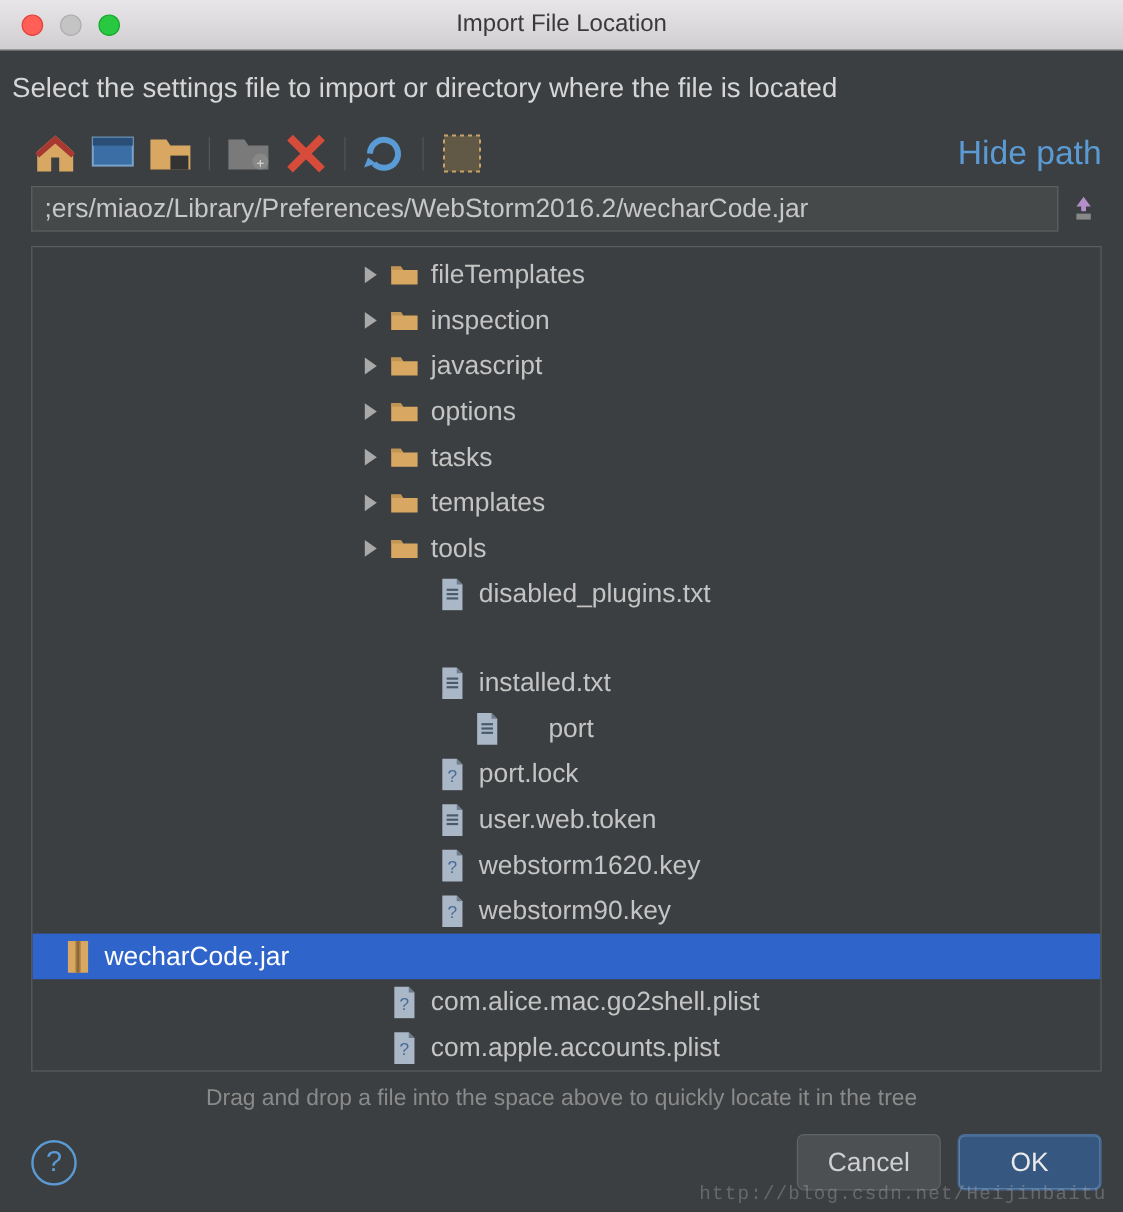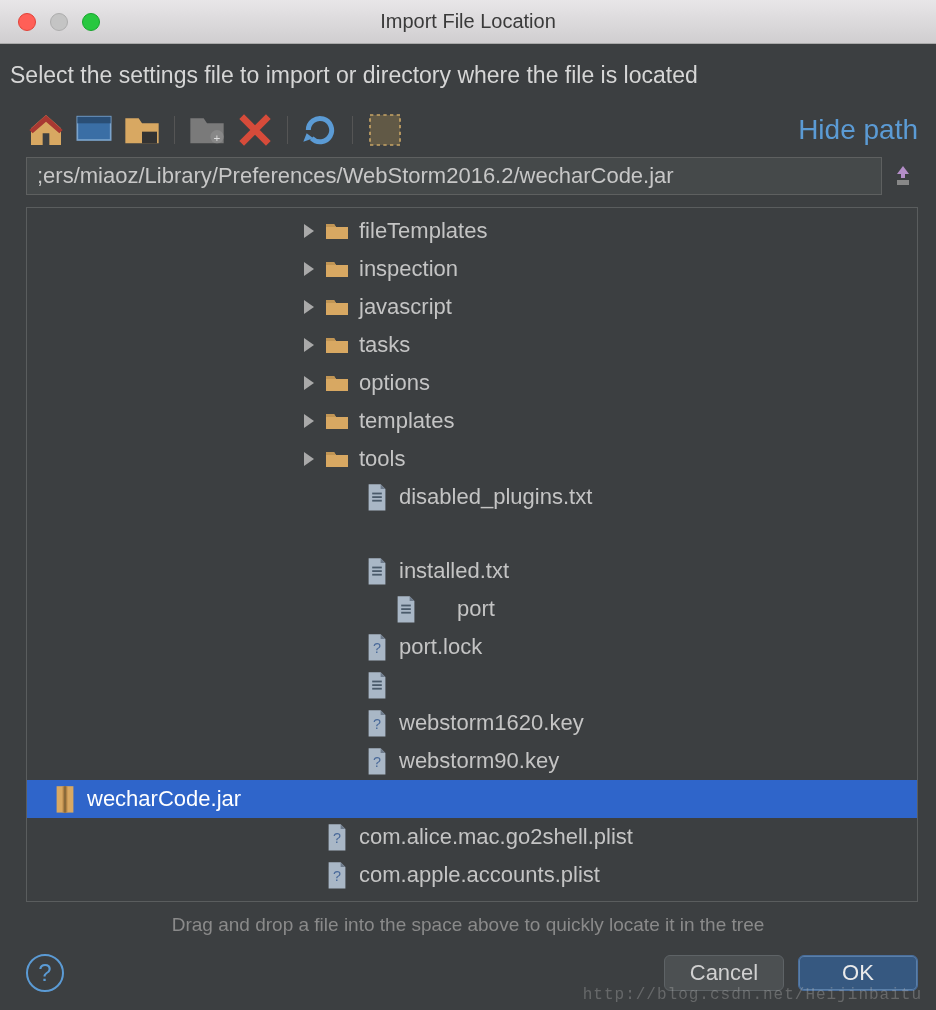--- a/index.html
+++ b/index.html
@@ -72,21 +72,21 @@
   display: flex; align-items: center; padding: 10px 18px 18px 26px;
   background: #3c3f41;
 }
 .help-btn {
   width: 38px; height: 38px; border-radius: 50%; border: 2px solid #5b9bd5;
   color: #5b9bd5; font-size: 24px; display: flex; align-items: center; justify-content: center;
   cursor: pointer;
 }
 .footer .spacer { flex: 1; }
 .btn {
-  min-width: 120px; height: 36px; background: #4c5052; border: 1px solid #5e6366;
+  min-width: 120px; height: 47px; background: #4c5052; border: 1px solid #5e6366;
   color: #d0d0d0; font-size: 22px; border-radius: 6px; margin-left: 14px; cursor: pointer;
 }
 .btn.primary { background: #365880; border: 1px solid #4a6e9b; color: #eaeaea; box-shadow: 0 0 0 1px #5a7fa8 inset;}
 .watermark {
   position: absolute; right: 14px; bottom: 6px; color: rgba(180,180,180,0.35);
   font-size: 16px; letter-spacing: 1px; font-family: "Courier New", monospace; margin-left: 12px;
 }
 </style>
 </head>
 <body>
@@ -205,33 +205,33 @@
           <div class="tree-row" style="padding-left: 272px;">
             <span class="expand">
               <span class="tri"></span>
             </span>
             <span class="icon">
               <svg viewBox="0 0 24 20">
                 <path fill="#d8a862" d="M1 3h8l2 3h12v12H1z"></path>
                 <path fill="#c19554" d="M1 3h8l2 3H1z"></path>
               </svg>
             </span>
+            <span>options</span>
+          </div>
+          <div class="tree-row" style="padding-left: 272px;">
+            <span class="expand">
+              <span class="tri"></span>
+            </span>
+            <span class="icon">
+              <svg viewBox="0 0 24 20">
+                <path fill="#d8a862" d="M1 3h8l2 3h12v12H1z"></path>
+                <path fill="#c19554" d="M1 3h8l2 3H1z"></path>
+              </svg>
+            </span>
             <span>tasks</span>
-          </div>
-          <div class="tree-row" style="padding-left: 272px;">
-            <span class="expand">
-              <span class="tri"></span>
-            </span>
-            <span class="icon">
-              <svg viewBox="0 0 24 20">
-                <path fill="#d8a862" d="M1 3h8l2 3h12v12H1z"></path>
-                <path fill="#c19554" d="M1 3h8l2 3H1z"></path>
-              </svg>
-            </span>
-            <span>options</span>
           </div>
           <div class="tree-row" style="padding-left: 272px;">
             <span class="expand">
               <span class="tri"></span>
             </span>
             <span class="icon">
               <svg viewBox="0 0 24 20">
                 <path fill="#d8a862" d="M1 3h8l2 3h12v12H1z"></path>
                 <path fill="#c19554" d="M1 3h8l2 3H1z"></path>
               </svg>
@@ -304,20 +304,21 @@
             <span class="expand"></span>
             <span class="icon">
               <svg viewBox="0 0 20 24">
                 <path fill="#a9b7c6" d="M3 1h10l4 4v18H3z"></path>
                 <path fill="#6e7b8b" d="M13 1v4h4z"></path>
                 <rect x="6" y="8" width="8" height="1.5" fill="#4a5a6a"></rect>
                 <rect x="6" y="11" width="8" height="1.5" fill="#4a5a6a"></rect>
                 <rect x="6" y="14" width="8" height="1.5" fill="#4a5a6a"></rect>
               </svg>
             </span>
+            <span>user.web.token</span>
           </div>
           <div class="tree-row" style="padding-left: 312px;">
             <span class="expand"></span>
             <span class="icon">
               <svg viewBox="0 0 20 24">
                 <path fill="#a9b7c6" d="M3 1h10l4 4v18H3z"></path>
                 <path fill="#6e7b8b" d="M13 1v4h4z"></path>
                 <text x="10" y="17" font-size="12" text-anchor="middle" fill="#4a6a9a">?</text>
               </svg>
             </span>

